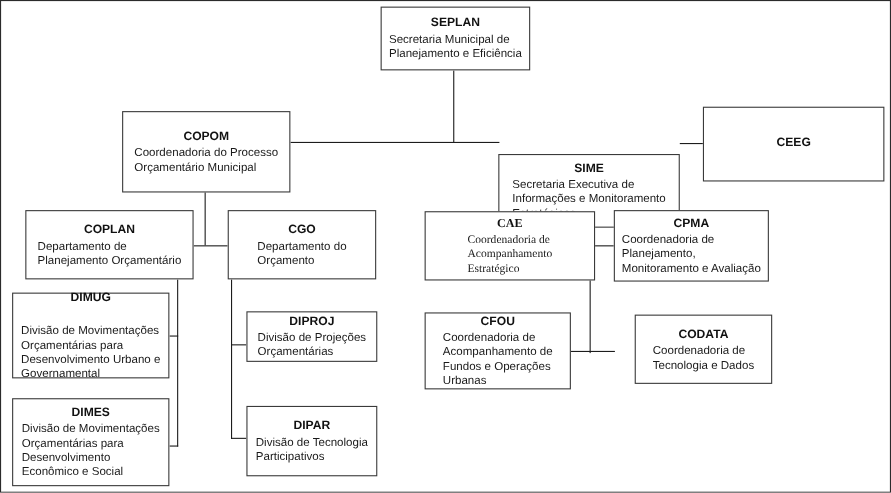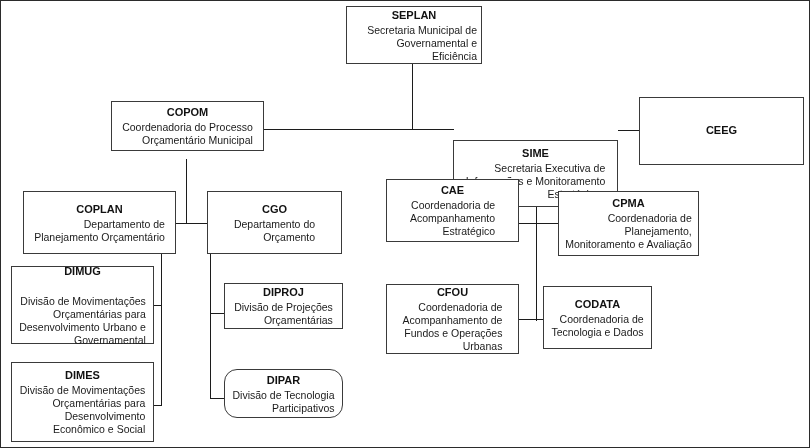--- a/index.html
+++ b/index.html
@@ -21,21 +21,21 @@
   }
   .node {
     position: absolute;
     box-sizing: border-box;
     border: 1px solid #3a3a3a;
     background: #ffffff;
     display: flex;
     flex-direction: column;
     align-items: center;
     justify-content: center;
-    text-align: right;
+    text-align: left;
     z-index: 3;
     padding: 2px 4px;
   }
   .node .code {
     font-weight: bold;
     font-size: 11px;
     color: #111111;
     line-height: 14px;
     margin-bottom: 2px;
   }
@@ -76,24 +76,24 @@
   <div class="edge h" style="left:209px; top:312px; width:14px;"></div>
   <div class="edge h" style="left:209px; top:397px; width:14px;"></div>
 
   <div class="edge v" style="left:535px; top:162px; height:158px;"></div>
   <div class="edge h" style="left:518px; top:222px; width:39px;"></div>
   <div class="edge h" style="left:518px; top:318px; width:40px;"></div>
 
   <div class="node" style="left:345px; top:5px; width:136px; height:58px;">
     <div class="code">SEPLAN</div>
     <div class="desc">Secretaria Municipal de
-Governamental e Eficiência</div>
+Planejamento e Eficiência</div>
   </div>
 
-  <div class="node" style="left:110px; top:100px; width:153px; height:50px;">
+  <div class="node" style="left:110px; top:100px; width:153px; height:74px;">
     <div class="code">COPOM</div>
     <div class="desc">Coordenadoria do Processo
 Orçamentário Municipal</div>
   </div>
 
   <div class="node" style="left:452px; top:95px; width:165px; height:67px;margin-top:44px;">
     <div class="code">SIME</div>
     <div class="desc">Secretaria Executiva de
 Informações e Monitoramento
 Estratégicos</div>
@@ -108,21 +108,21 @@
     <div class="desc">Departamento de
 Planejamento Orçamentário</div>
   </div>
 
   <div class="node" style="left:206px; top:190px; width:135px; height:63px;">
     <div class="code">CGO</div>
     <div class="desc">Departamento do
 Orçamento</div>
   </div>
 
-  <div class="node" style="left:385px; top:178px; width:133px; height:63px;">
+  <div class="node" style="left:385px; top:191px; width:155px; height:63px;font-family:Liberation Serif, serif;">
     <div class="code">CAE</div>
     <div class="desc">Coordenadoria de
 Acompanhamento
 Estratégico</div>
   </div>
 
   <div class="node" style="left:557px; top:190px; width:141px; height:65px;">
     <div class="code">CPMA</div>
     <div class="desc">Coordenadoria de
 Planejamento,
@@ -144,33 +144,33 @@
 Desenvolvimento
 Econômico e Social</div>
   </div>
 
   <div class="node" style="left:223px; top:282px; width:119px; height:46px;">
     <div class="code">DIPROJ</div>
     <div class="desc">Divisão de Projeções
 Orçamentárias</div>
   </div>
 
-  <div class="node" style="left:223px; top:368px; width:119px; height:49px;border-radius:13px;">
+  <div class="node" style="left:223px; top:368px; width:119px; height:64px;">
     <div class="code">DIPAR</div>
     <div class="desc">Divisão de Tecnologia
 Participativos</div>
   </div>
 
   <div class="node" style="left:385px; top:283px; width:133px; height:70px;">
     <div class="code">CFOU</div>
     <div class="desc">Coordenadoria de
 Acompanhamento de
 Fundos e Operações
 Urbanas</div>
   </div>
 
-  <div class="node" style="left:542px; top:285px; width:109px; height:63px;">
+  <div class="node" style="left:576px; top:285px; width:125px; height:63px;">
     <div class="code">CODATA</div>
     <div class="desc">Coordenadoria de
 Tecnologia e Dados</div>
   </div>
 
 </div>
 
 </body></html>

